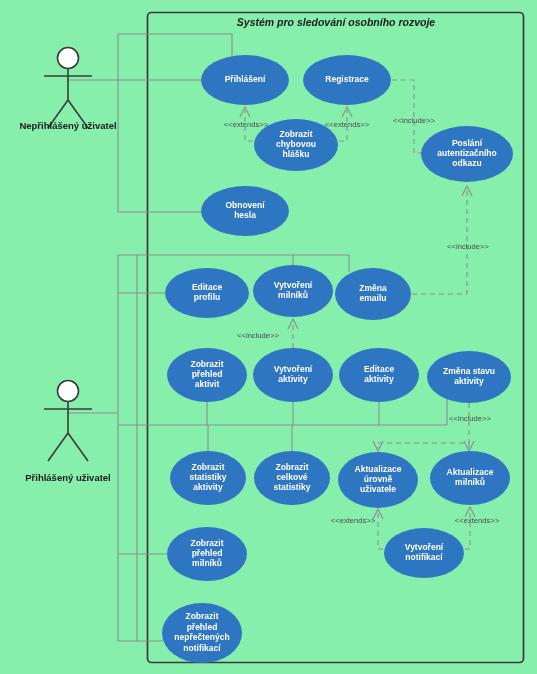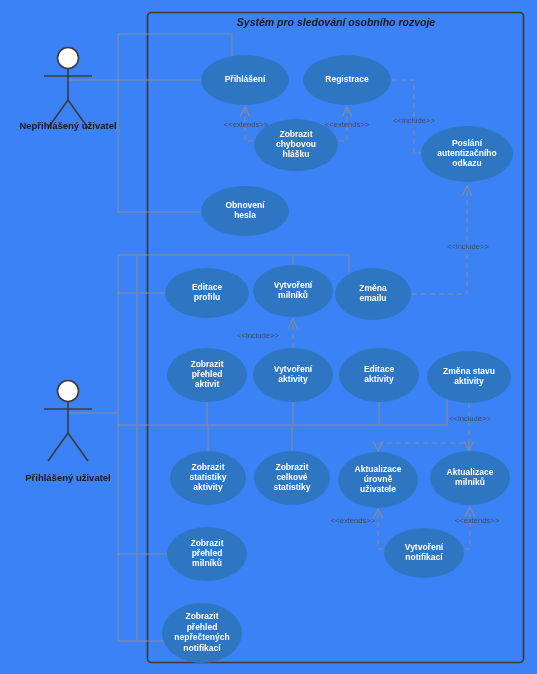--- a/index.html
+++ b/index.html
@@ -7,21 +7,21 @@
     padding: 0;
     background: #ffffff;
   }
   body {
     font-family: "Liberation Sans", sans-serif;
   }
   #diagram-root {
     position: relative;
     width: 537px;
     height: 674px;
-    background: #3b82f6;
+    background: #86efac;
     overflow: hidden;
   }
   svg#uml-canvas {
     display: block;
     width: 537px;
     height: 674px;
   }
   .uc-ellipse {
     fill: #2f76c2;
     stroke: none;

